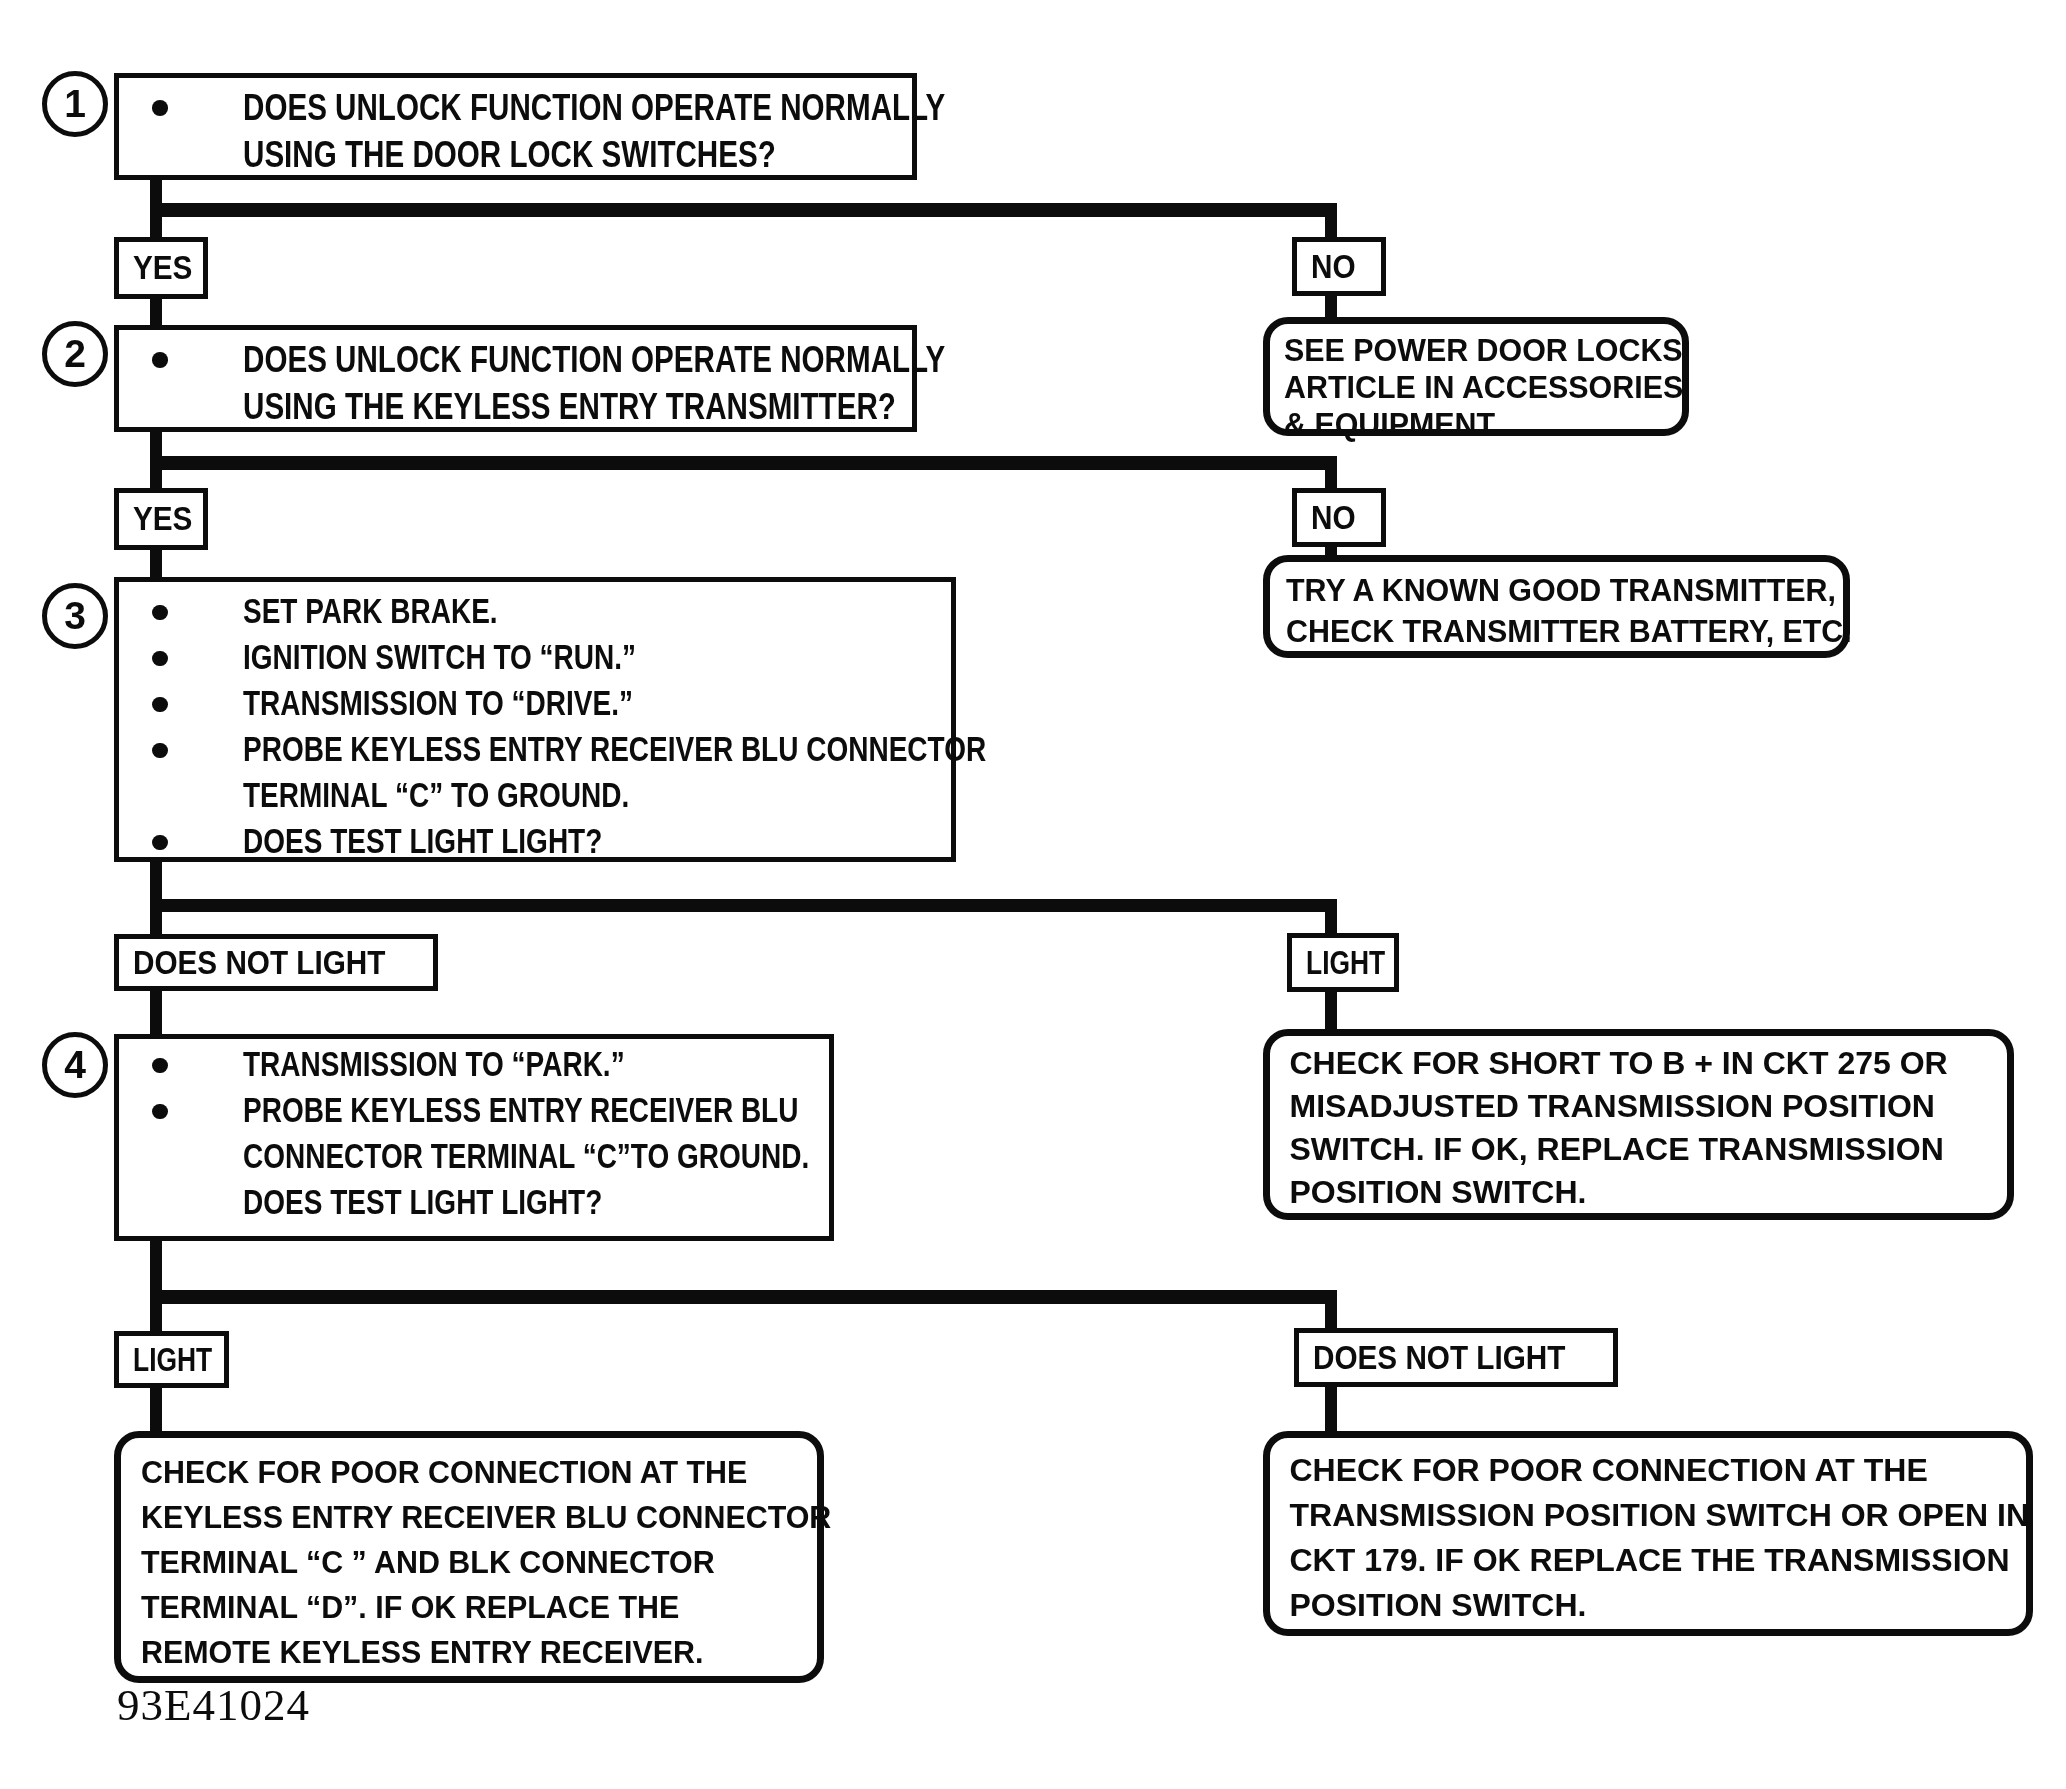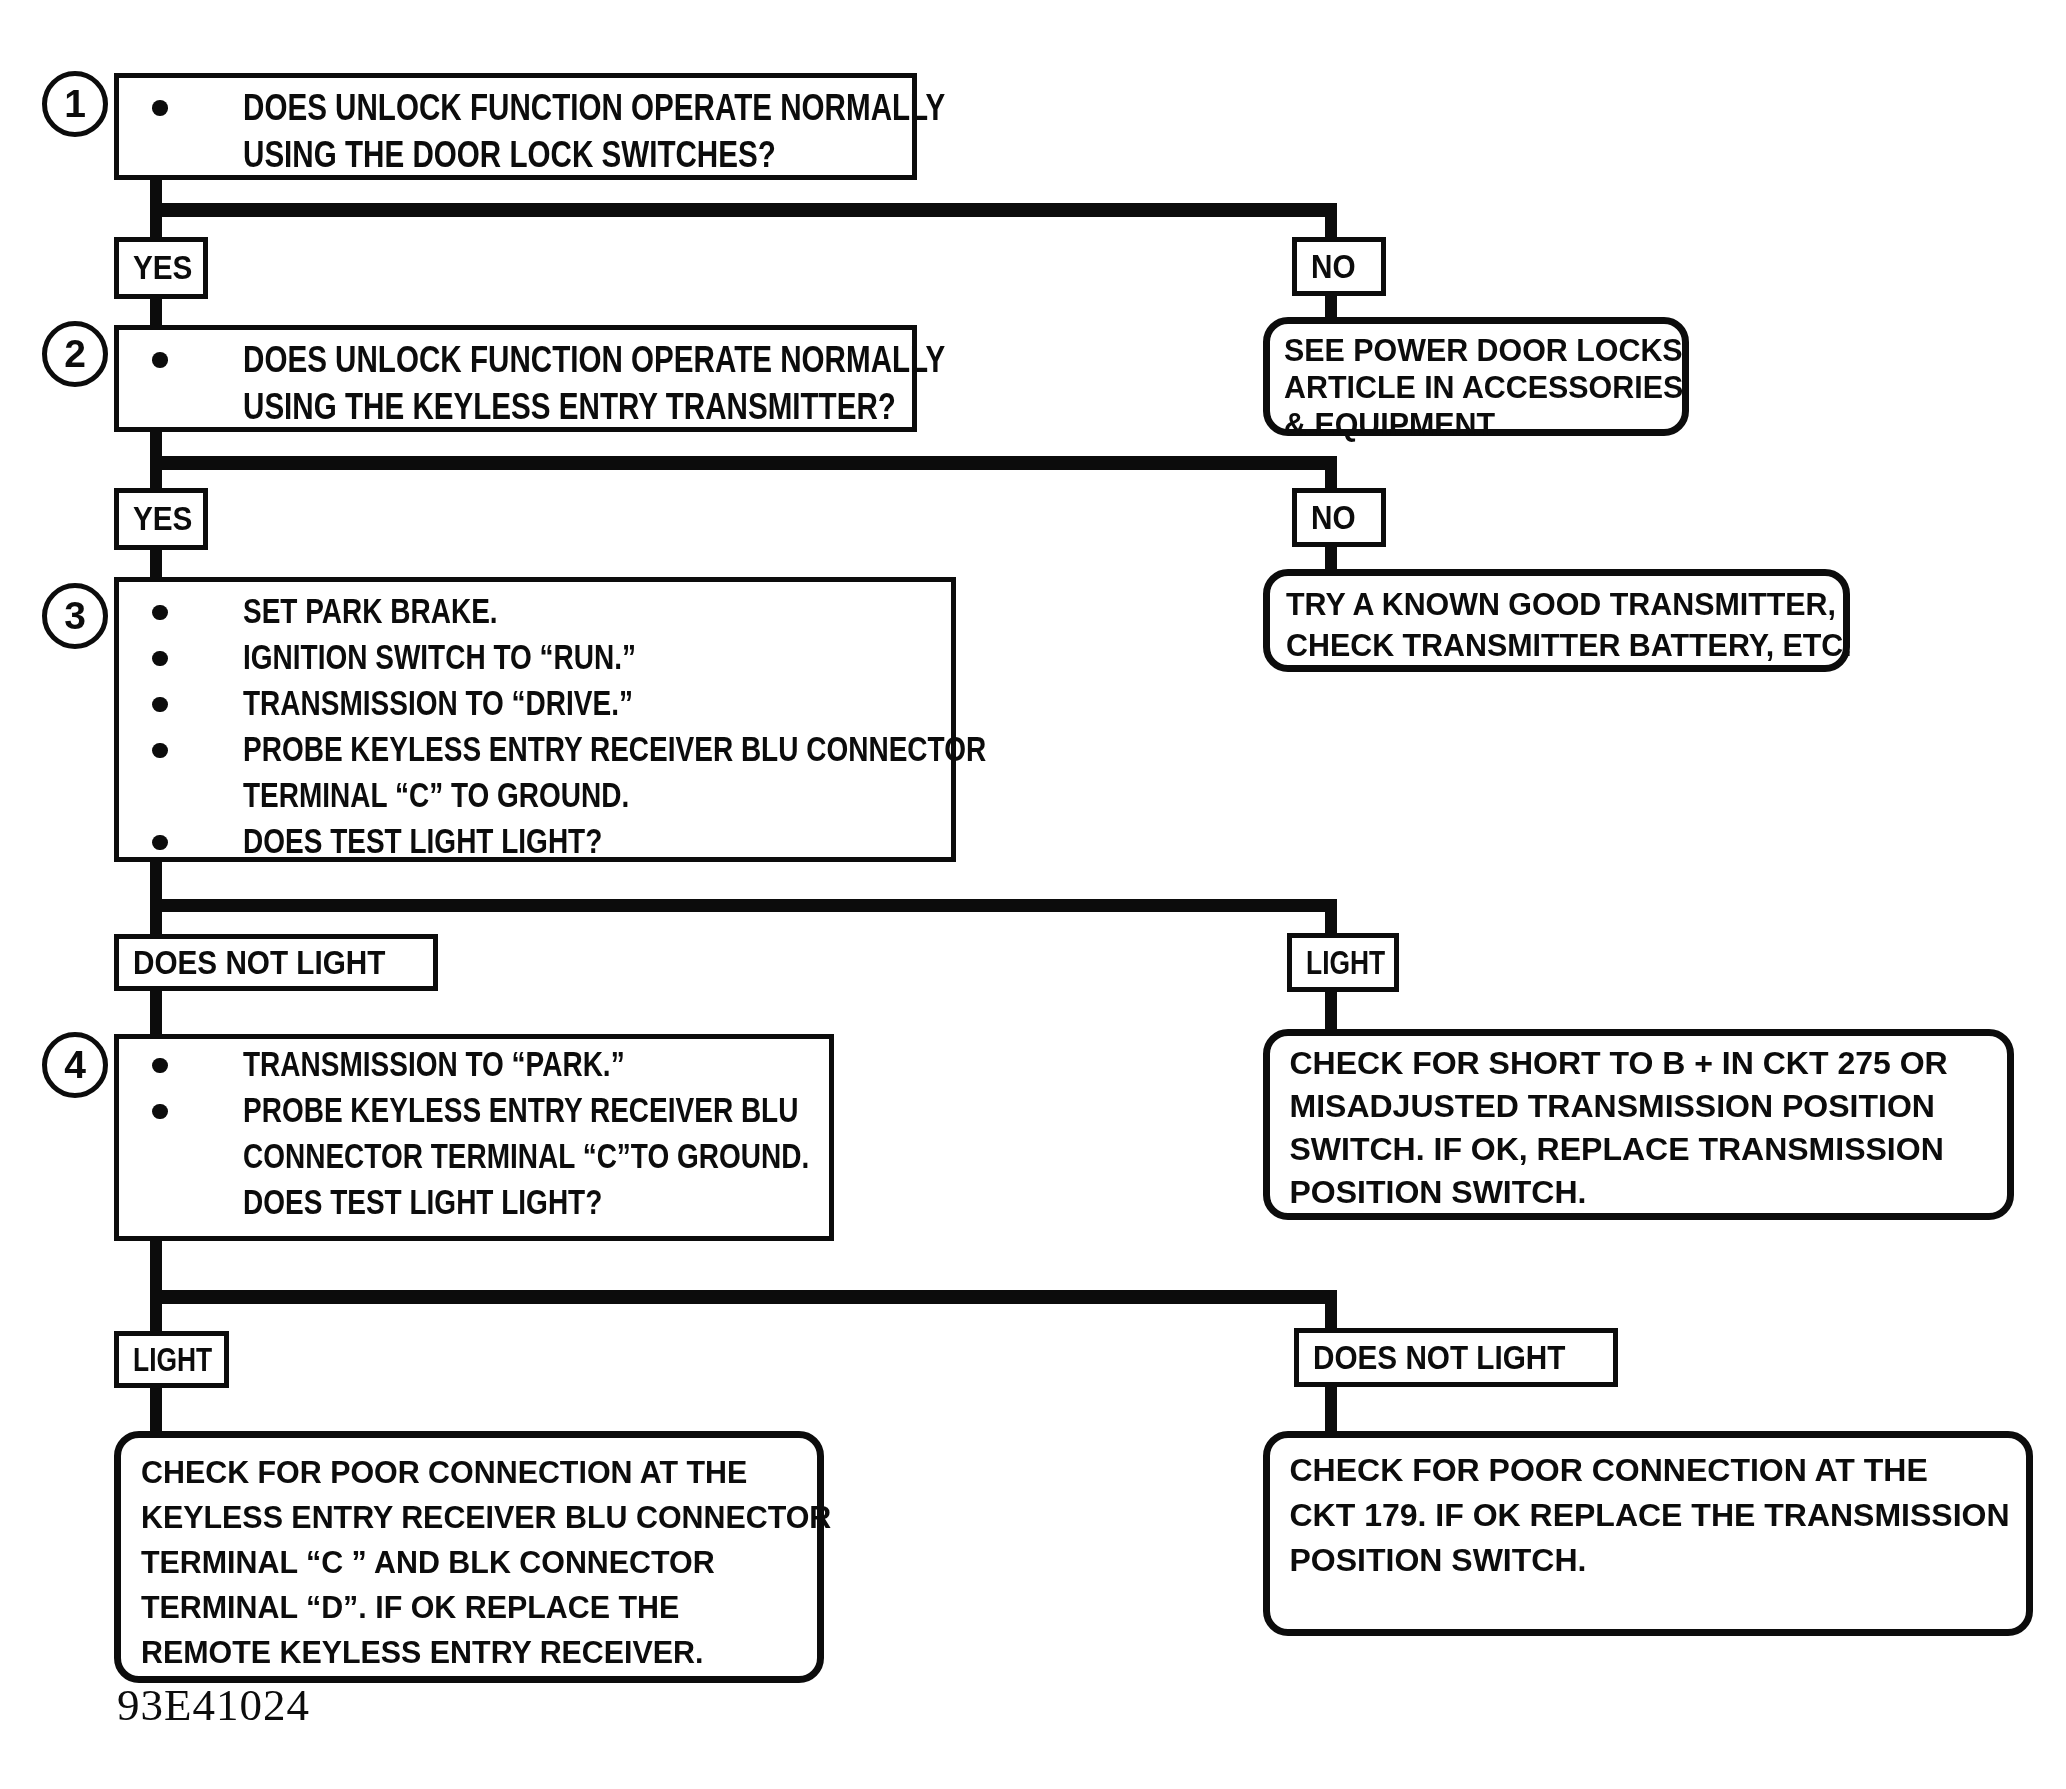--- a/index.html
+++ b/index.html
@@ -102,21 +102,21 @@
     </div>
   </div>
 
   <div class="box lbl" style="left:114px;top:488px;width:94px;height:62px;font-size:33px">
     <span class="tx cx90">YES</span>
   </div>
   <div class="box lbl" style="left:1292px;top:488px;width:94px;height:59px;font-size:33px">
     <span class="tx cx90">NO</span>
   </div>
 
-  <div class="box thick" style="left:1263px;top:569px;width:587px;height:103px;font-size:32px;line-height:41px;padding:7.8px 0 0 15.6px">
+  <div class="box thick" style="left:1263px;top:555px;width:587px;height:103px;font-size:32px;line-height:41px;padding:7.8px 0 0 15.6px">
     <div class="tx cx95">TRY A KNOWN GOOD TRANSMITTER,</div>
     <div class="tx cx95">CHECK TRANSMITTER BATTERY, ETC.</div>
   </div>
 
   <div class="box" style="left:114px;top:577px;width:842px;height:285px;font-size:35px;line-height:46px">
     <div class="qbody" style="padding-top:6px">
       <div class="brow">
         <span class="dot"></span>
         <div class="tx cx80">SET PARK BRAKE.</div>
       </div>
@@ -183,20 +183,21 @@
   <div class="box thick" style="left:114px;top:1431px;width:710px;height:252px;font-size:32px;line-height:45px;padding:11.7px 0 0 19.5px">
     <div class="tx cx95">CHECK FOR POOR CONNECTION AT THE</div>
     <div class="tx cx95">KEYLESS ENTRY RECEIVER BLU CONNECTOR</div>
     <div class="tx cx95">TERMINAL “C ” AND BLK CONNECTOR</div>
     <div class="tx cx95">TERMINAL “D”.  IF OK REPLACE THE</div>
     <div class="tx cx95">REMOTE KEYLESS ENTRY RECEIVER.</div>
   </div>
 
   <div class="box thick" style="left:1263px;top:1431px;width:770px;height:205px;font-size:32px;line-height:45px;padding:9.8px 0 0 19.5px">
     <div class="tx">CHECK FOR POOR CONNECTION AT THE</div>
+    <div class="tx">TRANSMISSION POSITION SWITCH OR OPEN IN</div>
     <div class="tx">CKT 179.  IF OK REPLACE THE TRANSMISSION</div>
     <div class="tx">POSITION SWITCH.</div>
   </div>
 
   <div class="code" style="left:117px;top:1679px">93E41024</div>
 
 </div>
 
 
 </body></html>

